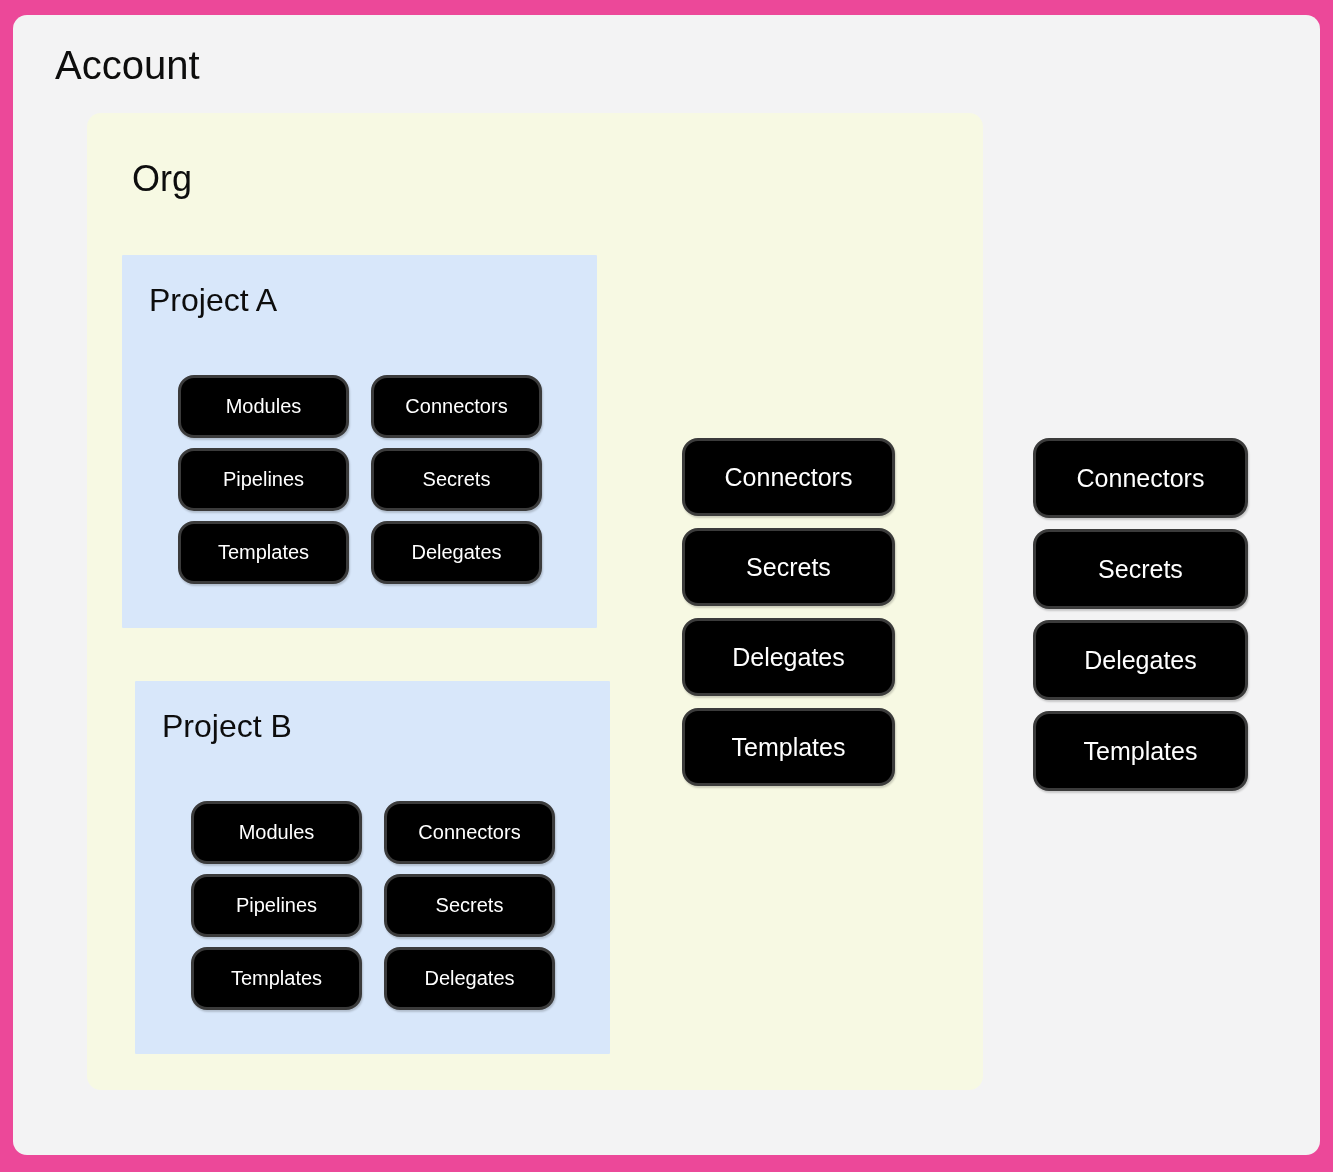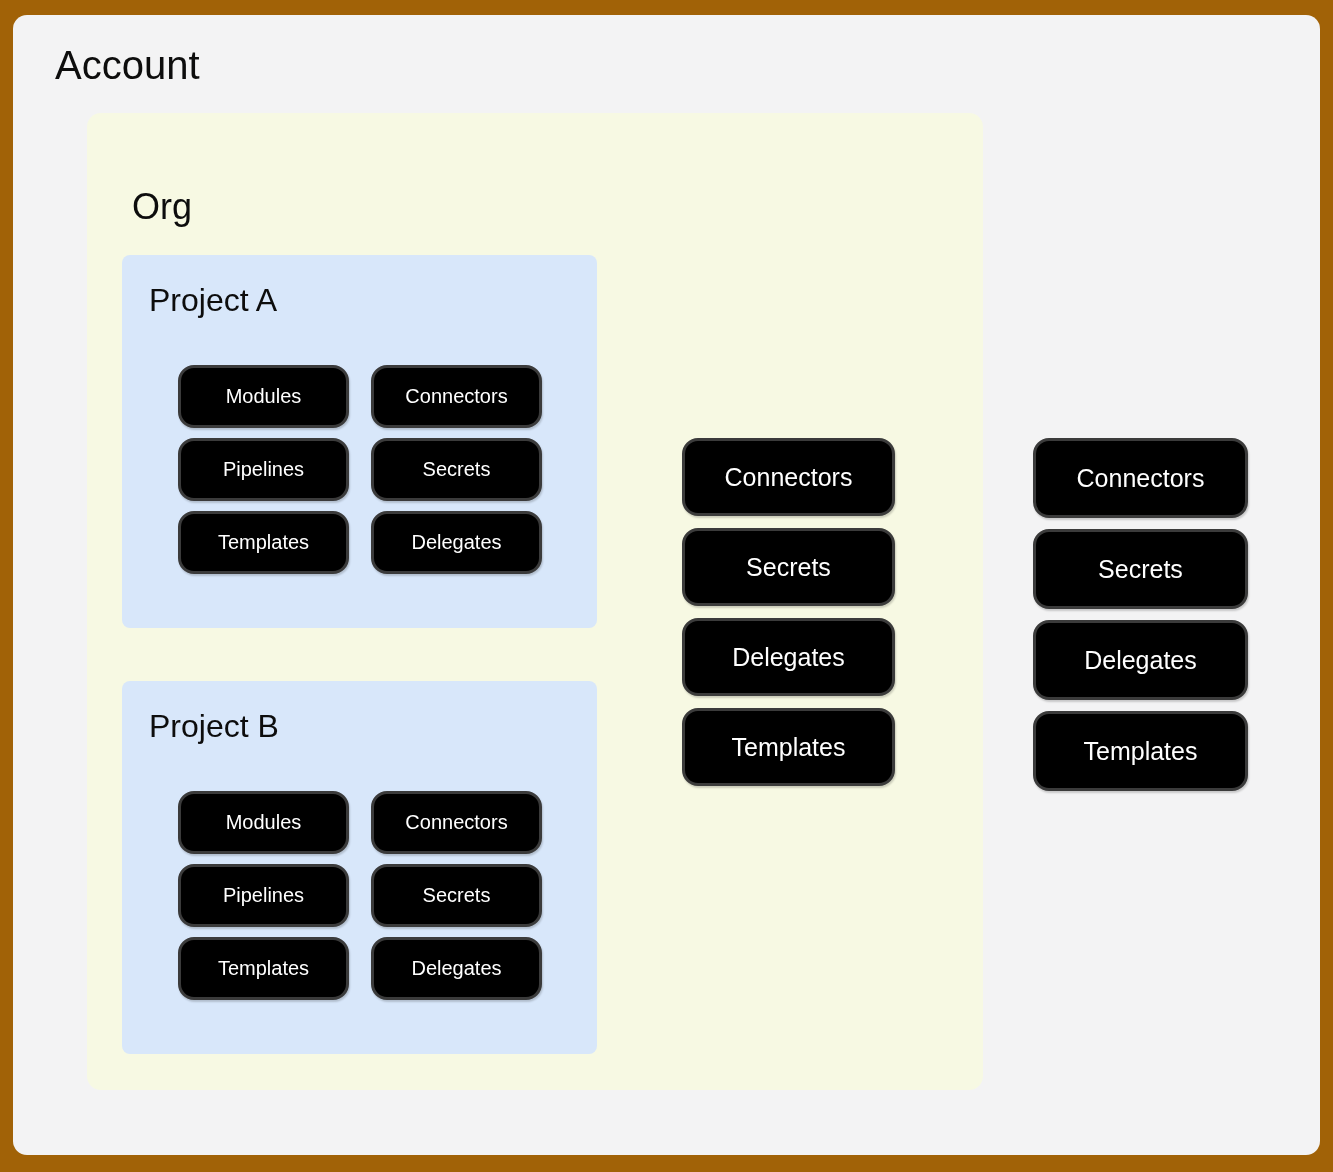--- a/index.html
+++ b/index.html
@@ -6,21 +6,21 @@
     margin: 0;
     padding: 0;
     background: #ffffff;
     font-family: "Liberation Sans", sans-serif;
     color: #111111;
   }
   .stage {
     position: relative;
     width: 1333px;
     height: 1172px;
-    background: #a16207;
+    background: #ec4899;
     overflow: hidden;
   }
   .account {
     position: absolute;
     left: 13px;
     top: 15px;
     width: 1307px;
     height: 1140px;
     background: #f3f3f4;
     border-radius: 14px;
@@ -42,44 +42,43 @@
     background: #f7f9e3;
     border-radius: 14px;
   }
   .org-title {
     position: absolute;
     left: 45px;
     top: 44px;
     font-size: 36px;
     line-height: 1.2;
     color: #0d0d0d;
-    margin-top: 28px;
   }
   .project {
     position: absolute;
     left: 35px;
     width: 475px;
     height: 373px;
     background: #d8e7fa;
-    border-radius: 8px;
+    border-radius: 1px;
   }
   .project.a { top: 142px; }
-  .project.b { top: 568px; }
+  .project.b { top: 568px; margin-left: 13px; }
   .project-title {
     position: absolute;
     left: 27px;
     top: 26px;
     font-size: 32px;
     line-height: 1.2;
     color: #0d0d0d;
   }
   .project-grid {
     position: absolute;
     left: 56px;
-    top: 110px;
+    top: 120px;
     display: grid;
     grid-template-columns: 171px 171px;
     grid-auto-rows: 63px;
     column-gap: 22px;
     row-gap: 10px;
     text-align: right;
   }
   .pill {
     box-sizing: border-box;
     background: #000000;

